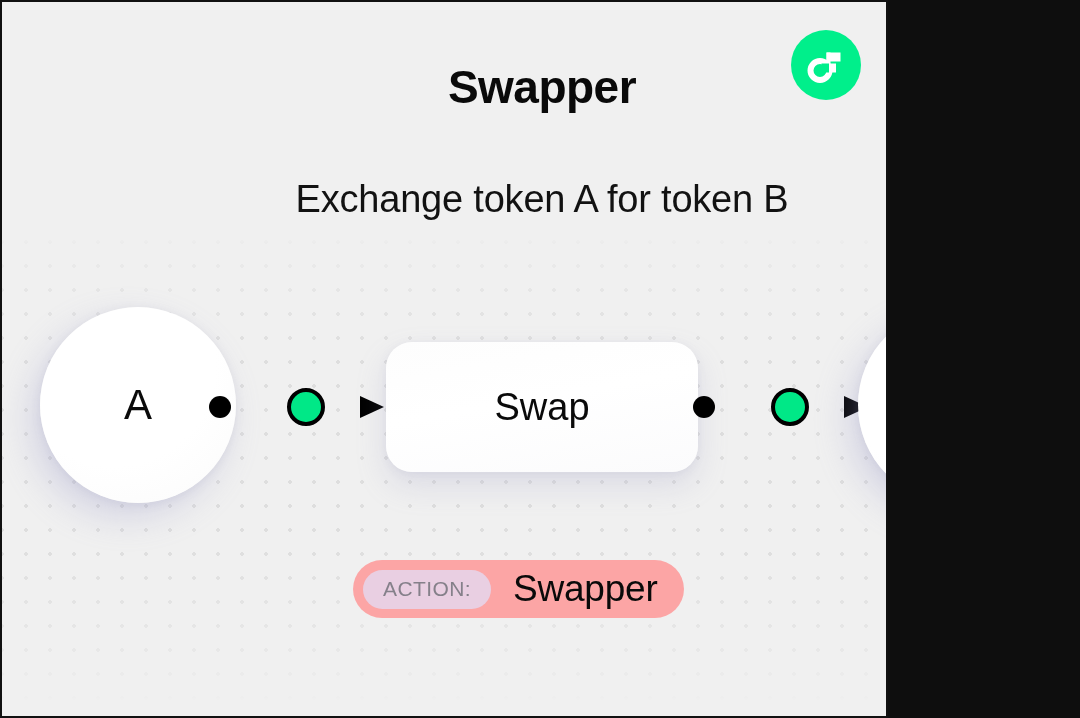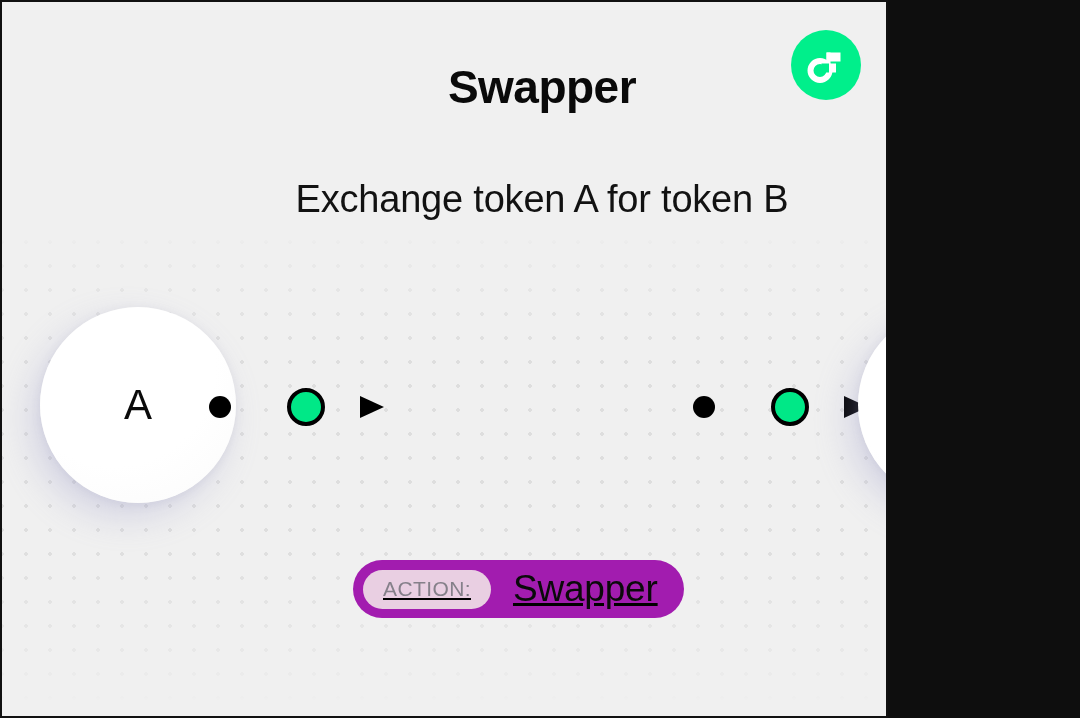--- a/index.html
+++ b/index.html
@@ -136,26 +136,25 @@
   #connector-right { left: 688px; }
   .connector svg { display: block; }
 
   
   #action-badge {
     position: absolute;
     left: 351px;
     top: 558px;
     height: 58px;
     border-radius: 29px;
-    background: #a21caf;
+    background: #fca5a5;
     display: flex;
     align-items: center;
     padding: 0 26px 0 10px;
     box-sizing: border-box;
-    text-decoration: underline;
   }
   #action-badge-key {
     background: #e9cfe2;
     border-radius: 20px;
     padding: 7px 20px 8px 20px;
     font-size: 21px;
     font-weight: 500;
     color: #85808a;
     letter-spacing: 0.4px;
   }
@@ -210,20 +209,23 @@
             <stop offset="100%" stop-color="#000000"></stop>
           </linearGradient>
         </defs>
         <line x1="14" y1="22" x2="158" y2="22" stroke="url(#gradLeft)" stroke-width="5"></line>
         <polygon points="154,11 178,22 154,33" fill="#000000"></polygon>
         <circle cx="14" cy="22" r="11" fill="#000000"></circle>
         <circle cx="100" cy="22" r="17" fill="#00e887" stroke="#000000" stroke-width="4"></circle>
       </svg>
     </div>
 
+    <div id="swap-box">
+      <span>Swap</span>
+    </div>
 
     <div class="connector" id="connector-right">
       <svg width="186" height="44" viewBox="0 0 186 44" aria-hidden="true">
         <defs>
           <linearGradient id="gradRight" x1="0" y1="0" x2="1" y2="0">
             <stop offset="0%" stop-color="#000000"></stop>
             <stop offset="35%" stop-color="#0b3d28"></stop>
             <stop offset="62%" stop-color="#00e887"></stop>
             <stop offset="70%" stop-color="#00e887"></stop>
             <stop offset="78%" stop-color="#000000"></stop>

